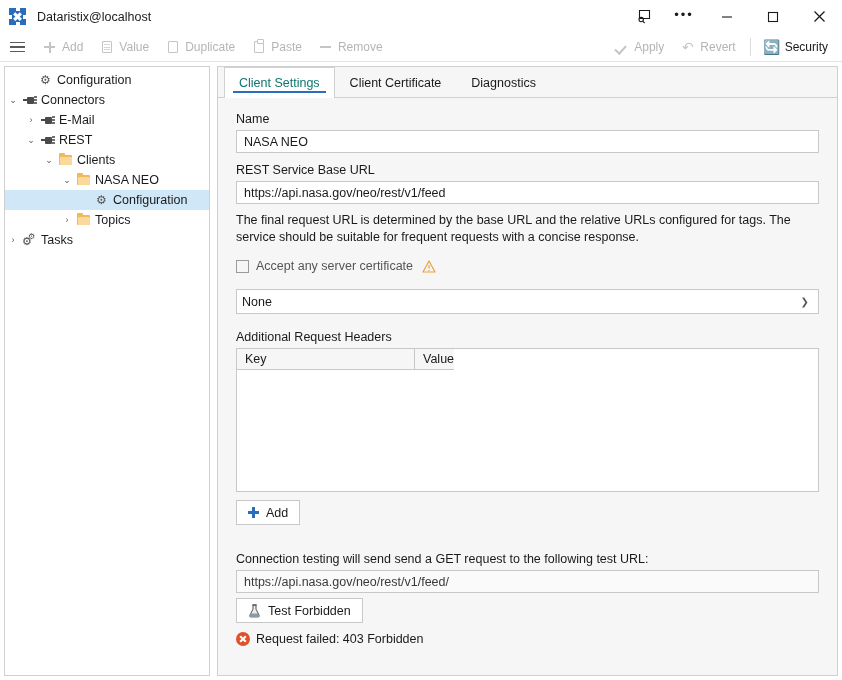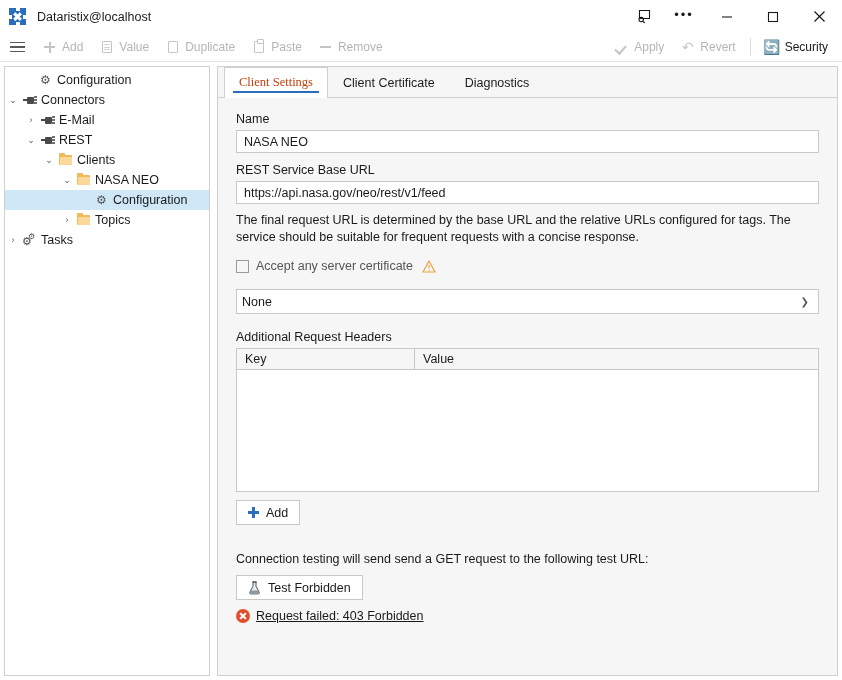--- a/index.html
+++ b/index.html
@@ -235,25 +235,24 @@
     display: flex; align-items: center;
     font-size: 12.5px;
     color: #1a1a1a;
     border: 1px solid transparent;
     border-bottom: none;
     position: relative;
     top: 0;
   }
   .tab.active {
     background: #ffffff;
-    color: #c2410c;
+    color: #0f766e;
     border-color: #d0d0d0;
     margin-bottom: -1px;
     padding-bottom: 1px;
-    font-family: Liberation Serif, serif;
   }
   .tab.active::after {
     content: ""; position: absolute; left: 8px; right: 8px; bottom: 5px;
     height: 1.6px; background: #2a6ebb;
   }
 
   
   .form {
     flex: 1 1 auto;
     background: #f6f6f6;
@@ -308,21 +307,21 @@
     font-size: 12.5px;
     width: 100%;
   }
   .chev { color: #5a5a5a; font-size: 10px; }
 
   
   .tbl {
     border: 1px solid #c8c8c8;
     background: #ffffff;
     height: 144px;
-    display: flex; flex-direction: column;
+    display: flex; flex-direction: row;
     width: 100%;
   }
   .tbl-head {
     display: flex; height: 21px;
     background: #f6f6f6;
     border-bottom: 1px solid #c8c8c8;
     flex: 0 0 21px;
   }
   .th {
     display: flex; align-items: center;
@@ -343,21 +342,21 @@
     color: #1a1a1a;
     white-space: nowrap;
   }
   .plus-b { position: relative; width: 11px; height: 11px; flex: 0 0 11px; }
   .plus-b::before, .plus-b::after { content: ""; position: absolute; background: #2a6ebb; }
   .plus-b::before { left: 4px; top: 0; width: 3px; height: 11px; }
   .plus-b::after { top: 4px; left: 0; height: 3px; width: 11px; }
 
   .flask { width: 13px; height: 14px; flex: 0 0 13px; }
 
-  .errrow { display: flex; align-items: flex-end; gap: 6px; margin-top: 9px; text-decoration: underline; }
+  .errrow { display: flex; align-items: flex-end; gap: 6px; margin-top: 9px; }
   .err-ic {
     width: 14px; height: 14px; border-radius: 50%;
     background: #e0502a; position: relative; flex: 0 0 14px;
   }
   .err-ic::before, .err-ic::after {
     content: ""; position: absolute; left: 3px; top: 6px;
     width: 8px; height: 2px; background: #ffffff;
   }
   .err-ic::before { transform: rotate(45deg); }
   .err-ic::after { transform: rotate(-45deg); }
@@ -647,20 +646,23 @@
         <div style="height:8px"></div>
 
         <div class="btn">
           <span class="plus-b"></span>
           <span>Add</span>
         </div>
 
         <div style="height:27px"></div>
 
         <div class="flabel">Connection testing will send send a GET request to the following test URL:</div>
+        <div class="finput readonly">
+          <span>https://api.nasa.gov/neo/rest/v1/feed/</span>
+        </div>
 
         <div style="height:5px"></div>
 
         <div class="btn">
           <span class="flask">
             <svg width="13" height="14" viewBox="0 0 13 14">
               <path d="M5 1 v4.2 L1.8 11.4 a1 1 0 0 0 .9 1.5 h7.6 a1 1 0 0 0 .9 -1.5 L8 5.2 V1 Z" fill="#e9edf0" stroke="#555" stroke-width="1"></path>
               <line x1="4.2" y1="1" x2="8.8" y2="1" stroke="#555" stroke-width="1.2"></line>
               <path d="M3.2 9.5 h6.6 l1 1.9 a1 1 0 0 1 -.9 1.5 h-7.6 a1 1 0 0 1 -.9 -1.5 Z" fill="#8a9aa5"></path>
             </svg>

